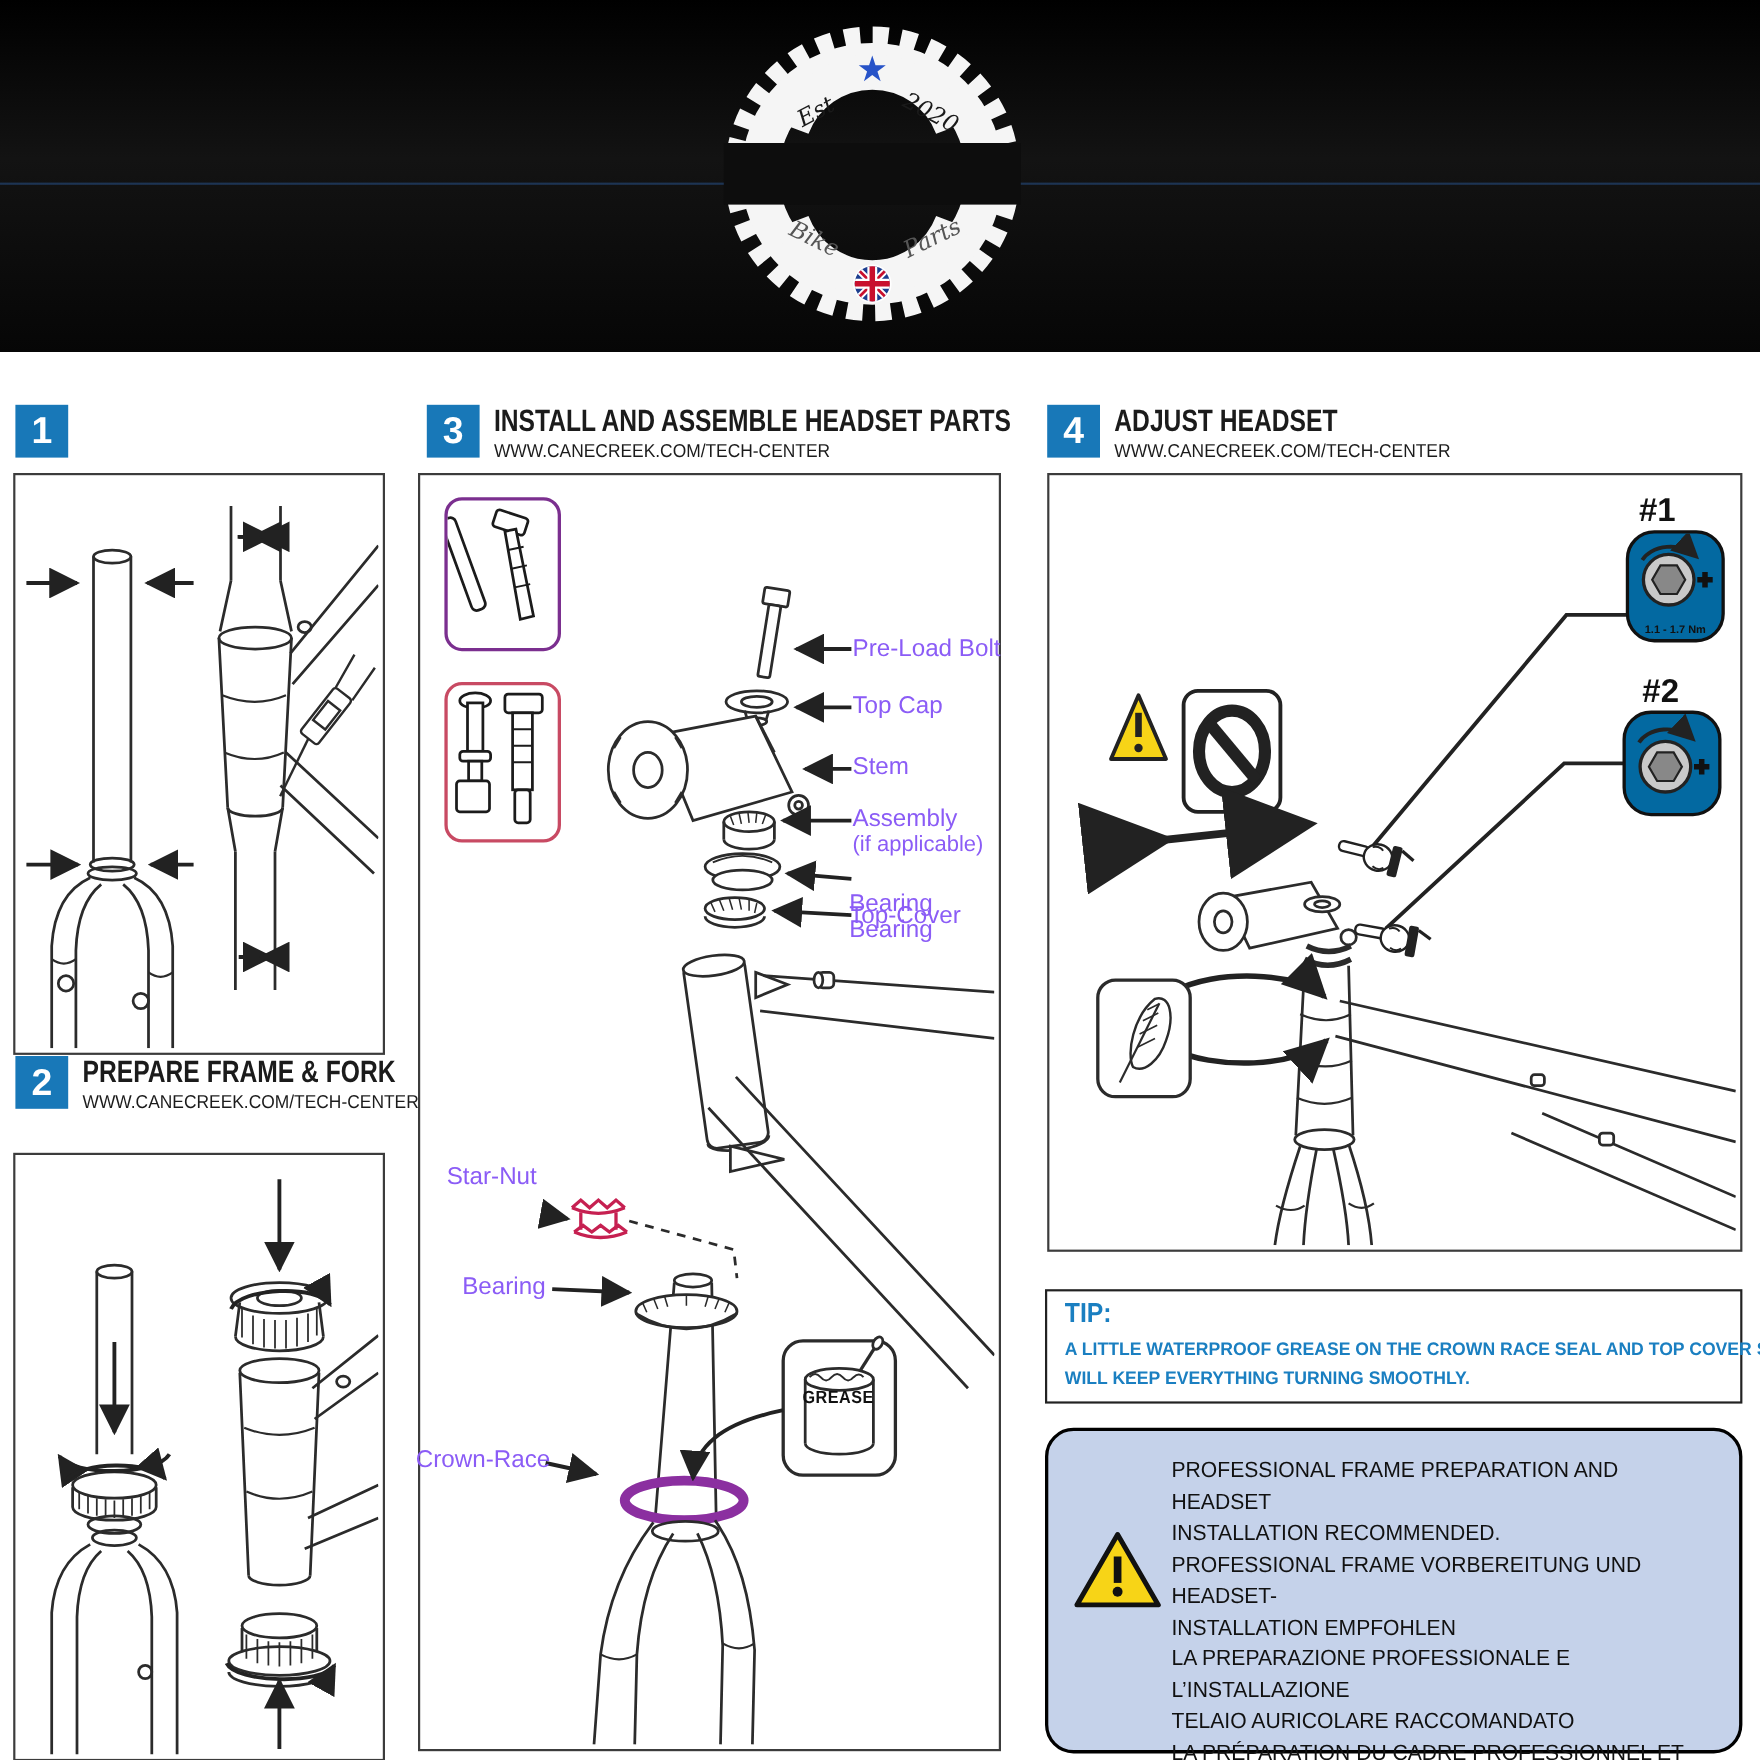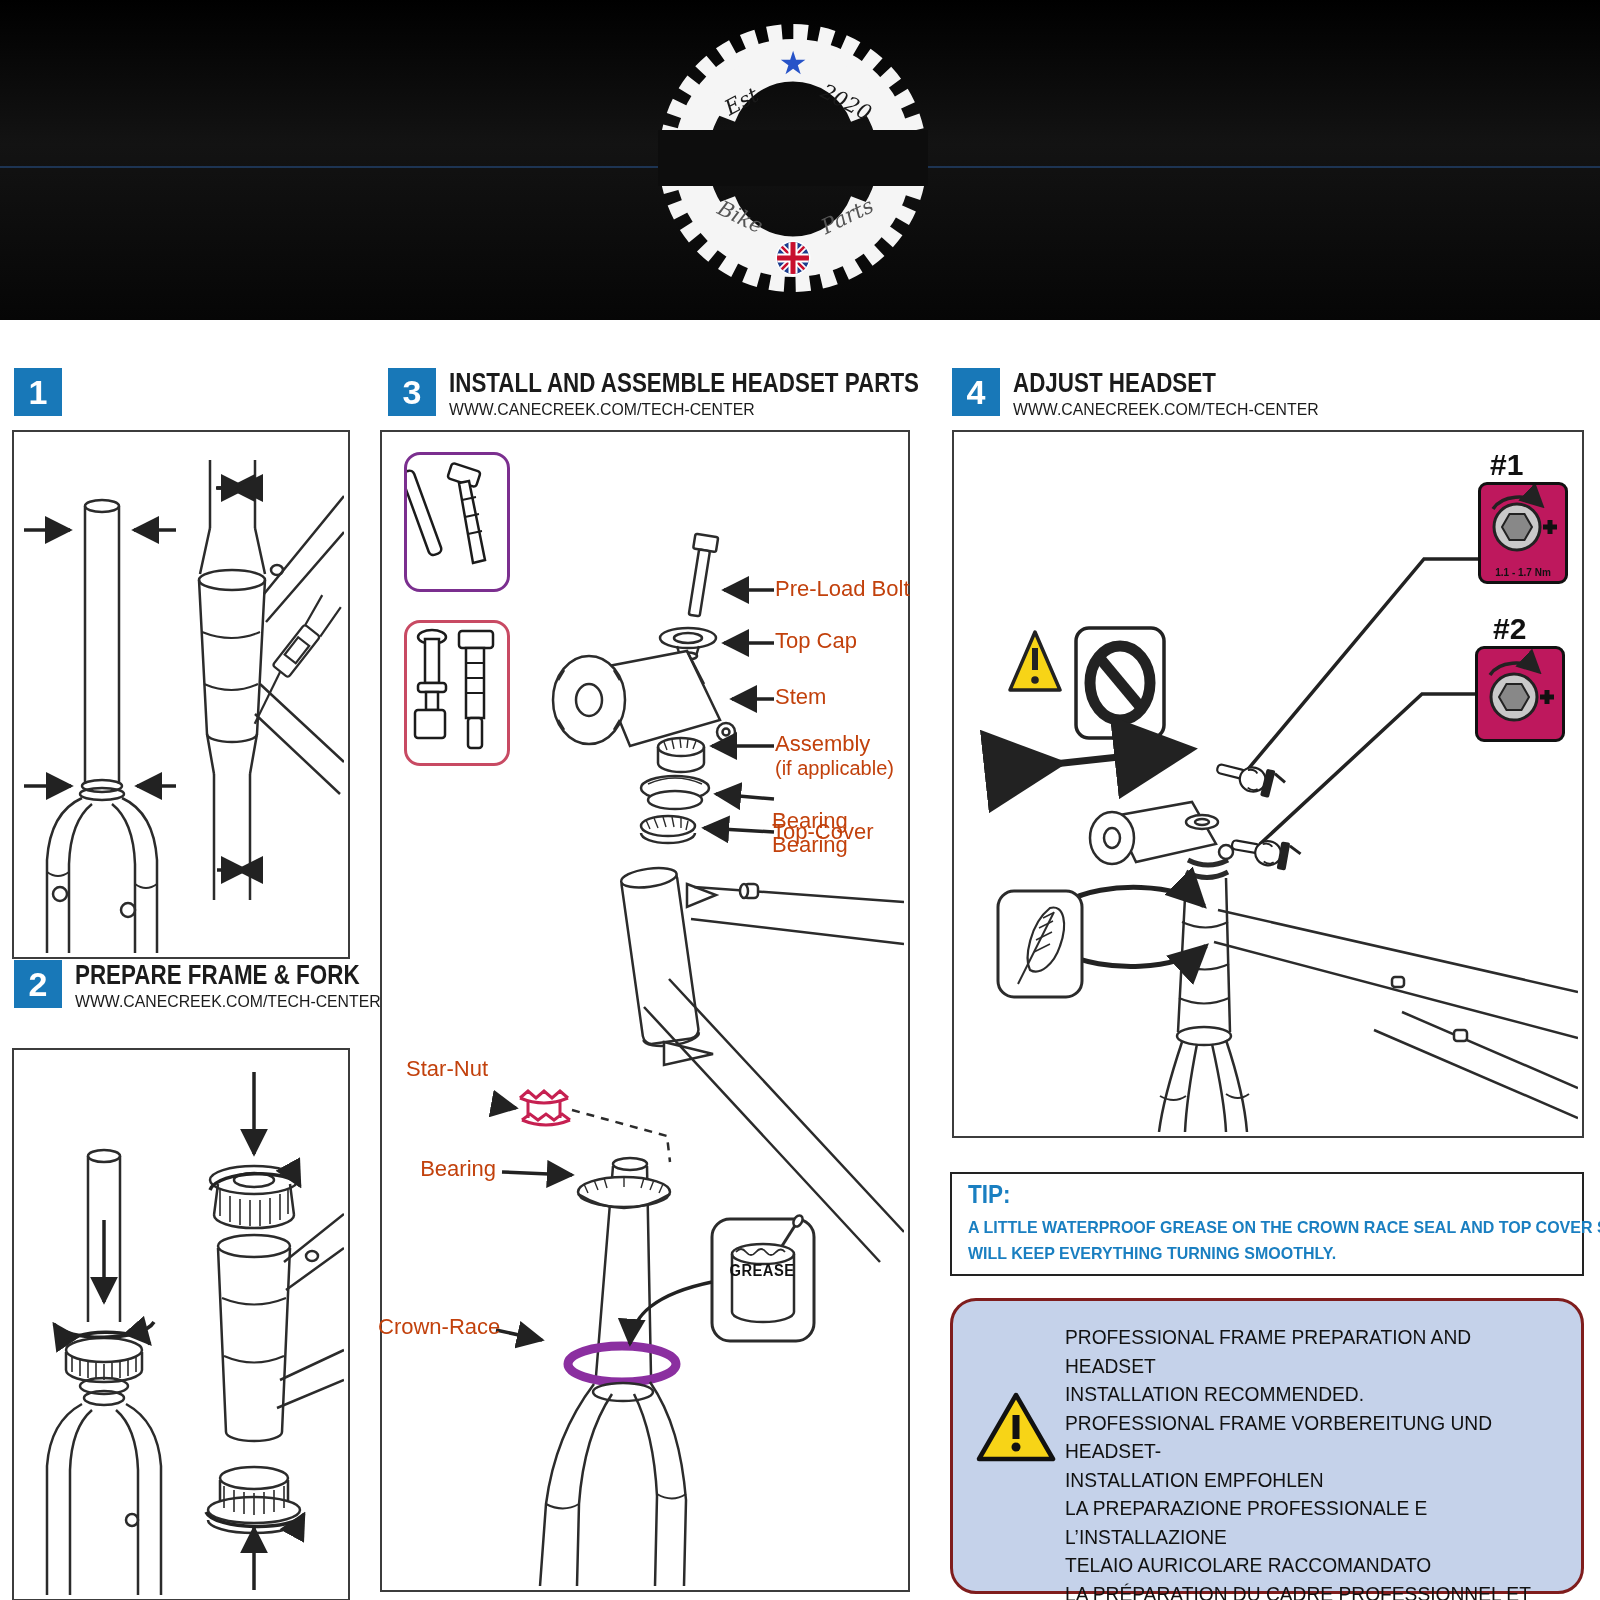--- a/index.html
+++ b/index.html
@@ -20,45 +20,45 @@
     display:flex;align-items:center;justify-content:center;flex:0 0 auto;}
   .sec-title{font-size:28px;font-weight:bold;color:#1b1b1b;transform:scaleX(.8);transform-origin:left top;
     white-space:nowrap;line-height:30px;}
   .sec-url{font-size:17px;color:#1b1b1b;transform:scaleX(.93);transform-origin:left top;margin-top:2px;white-space:nowrap;}
 
   
   .panel{position:absolute;border:2px solid #3c3c3c;background:#fff;}
   .panel svg{display:block;}
 
   
-  .plabel{position:absolute;color:#c2410c;font-size:22px;font-weight:500;white-space:nowrap;}
+  .plabel{position:absolute;color:#8b5cf6;font-size:22px;font-weight:500;white-space:nowrap;}
   .plabel.small{font-size:20px;}
   .plabel.right{text-align:right;}
 
   .grease-label{position:absolute;left:714px;top:1262px;width:96px;text-align:center;
     color:#111;font-weight:bold;font-size:16px;letter-spacing:.5px;transform:scaleX(.92);}
 
   
   .toolbox{position:absolute;border-radius:16px;background:#fff;}
   .toolbox.purple{border:3px solid #7b2f8f;}
   .toolbox.red{border:3px solid #c84a63;}
 
   
   .step-tag{position:absolute;font-size:30px;font-weight:bold;color:#111;}
-  .torq{position:absolute;border:3.5px solid #111;border-radius:9px;background:#be185d;}
+  .torq{position:absolute;border:3.5px solid #111;border-radius:26px;background:#0369a1;}
   .torq-nm{position:absolute;left:0;right:0;bottom:3px;text-align:center;font-size:10px;font-weight:bold;color:#111;}
 
   
   .tipbox{position:absolute;left:950px;top:1172px;width:630px;height:100px;border:2px solid #222;background:#fff;}
   .tip-head{position:absolute;left:16px;top:6px;font-size:25px;font-weight:bold;color:#1a7fc1;transform:scaleX(.9);transform-origin:left top;}
   .tip-line{position:absolute;left:16px;color:#1a7fc1;font-size:16.5px;font-weight:bold;transform:scaleX(.97);transform-origin:left top;white-space:nowrap;}
 
   
   .notice{position:absolute;left:950px;top:1298px;width:628px;height:290px;background:#c5d2ea;
-    border:3px solid #7f1d1d;border-radius:26px;}
+    border:3px solid #000000;border-radius:26px;}
   .notice-text{position:absolute;left:112px;top:22px;right:12px;color:#111;font-size:20px;line-height:28.5px;
     transform:scaleX(.96);transform-origin:left top;}
   .notice-tri{position:absolute;left:22px;top:90px;}
 </style>
 </head>
 <body>
 
 <div class="page">
 
   <div class="banner">

